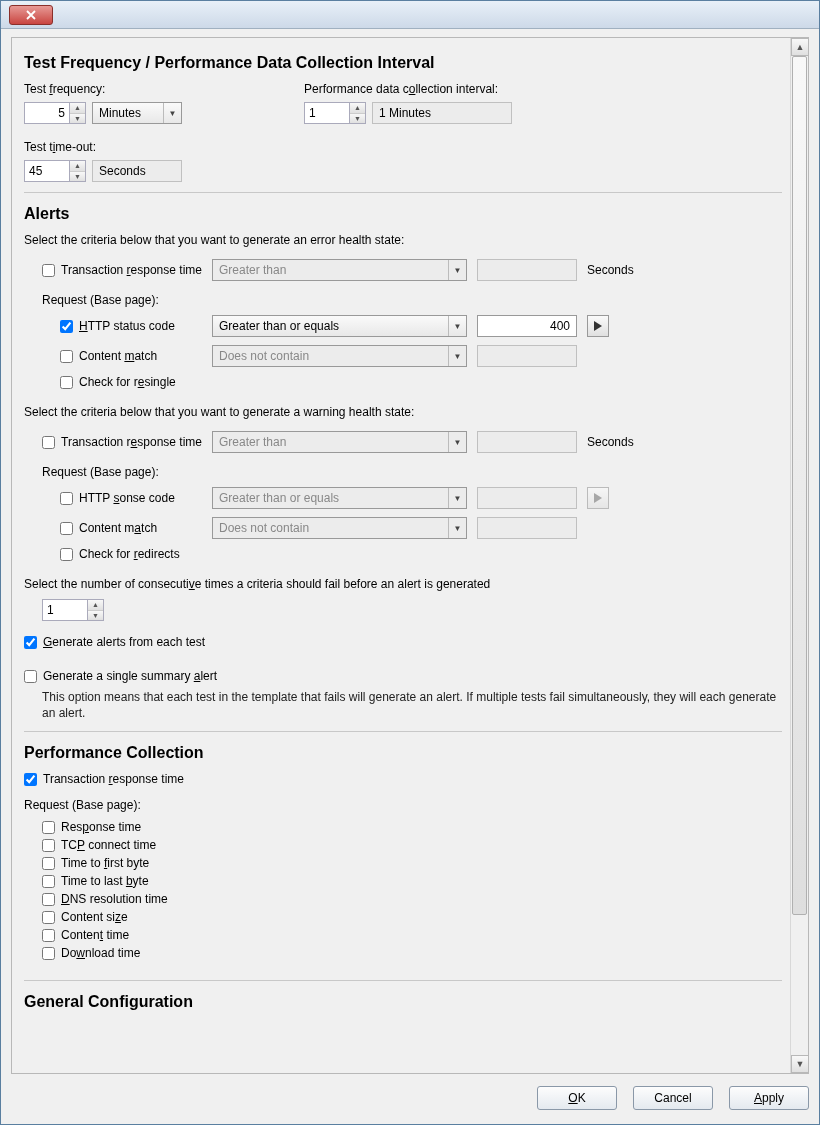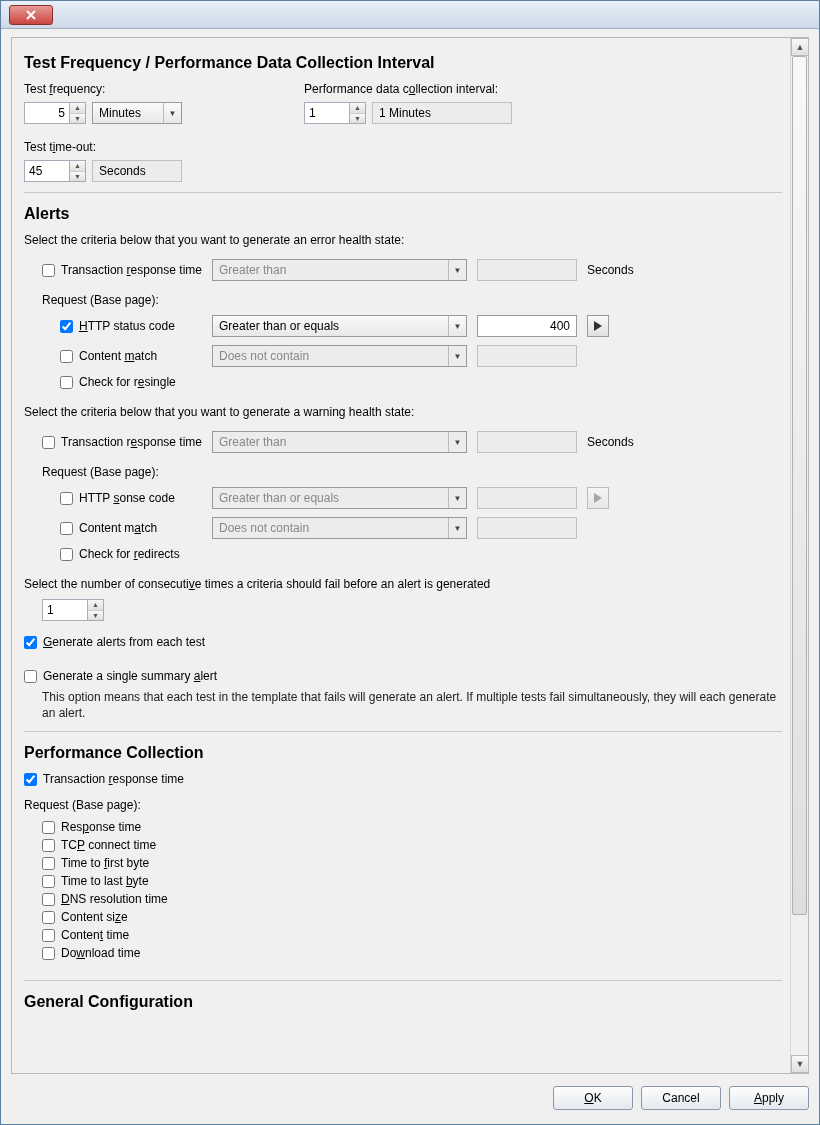--- a/index.html
+++ b/index.html
@@ -29,21 +29,21 @@
   .textbox { border:1px solid #999; background:#fff; height:22px; padding:0 6px; font-size:12px; display:inline-flex; align-items:center; }
   .textbox.disabled { background:#ececec; border-color:#c0c0c0; }
   .textbox.r { justify-content:flex-end; }
   .hr { border:none; border-top:1px solid #c8c8c8; margin: 10px 0 12px 0; }
   .chk { display:inline-flex; align-items:center; gap:6px; font-size:12px; }
   .chk input { width:13px; height:13px; margin:0; }
   .indent1 { margin-left: 18px; }
   .indent2 { margin-left: 36px; }
   .play-btn { width:22px; height:22px; border:1px solid #999; background:linear-gradient(#fafafa,#e0e0e0); display:inline-flex; align-items:center; justify-content:center; cursor:pointer; }
   .play-btn.disabled { opacity:0.6; }
-  .bottom-bar { position:absolute; left:10px; right:10px; bottom:10px; height:32px; display:flex; justify-content:flex-end; gap:8px; align-items:center; }
+  .bottom-bar { position:absolute; left:10px; right:10px; bottom:10px; height:32px; display:flex; justify-content:flex-end; gap:16px; align-items:center; }
   .btn { min-width:80px; height:24px; border:1px solid #8a98a8; border-radius:3px; background:linear-gradient(#fdfdfd,#e4e9ef); font-size:12px; cursor:pointer; padding:0 12px; }
   .u { text-decoration: underline; }
   .col { display:flex; flex-direction:column; }
   .gap4 > * { margin-bottom: 4px; }
   .desc { font-size:12px; color:#222; margin:6px 0 6px 18px; max-width: 740px; line-height:1.35; }
 </style>
 </head>
 <body>
 
 <div class="window">

